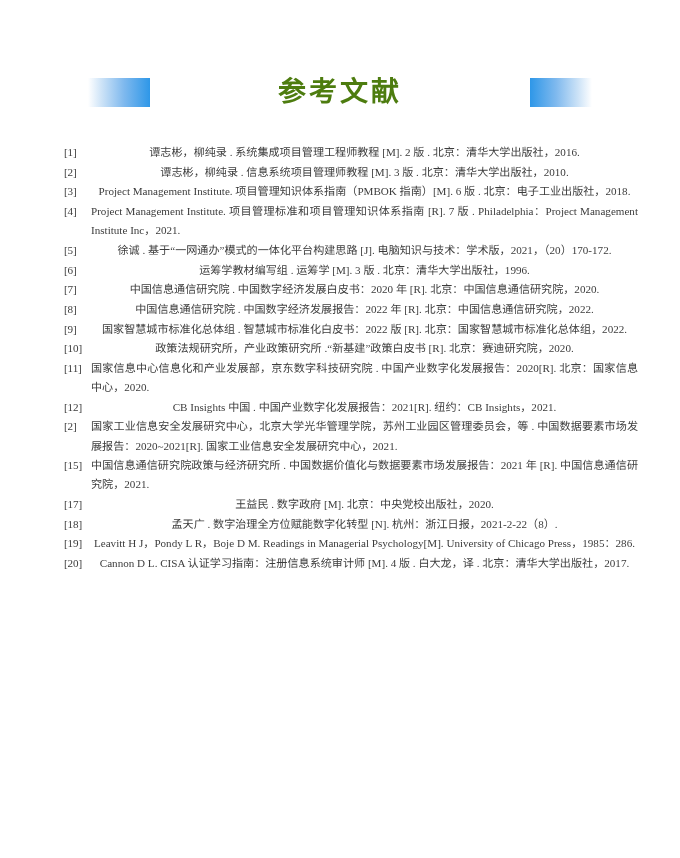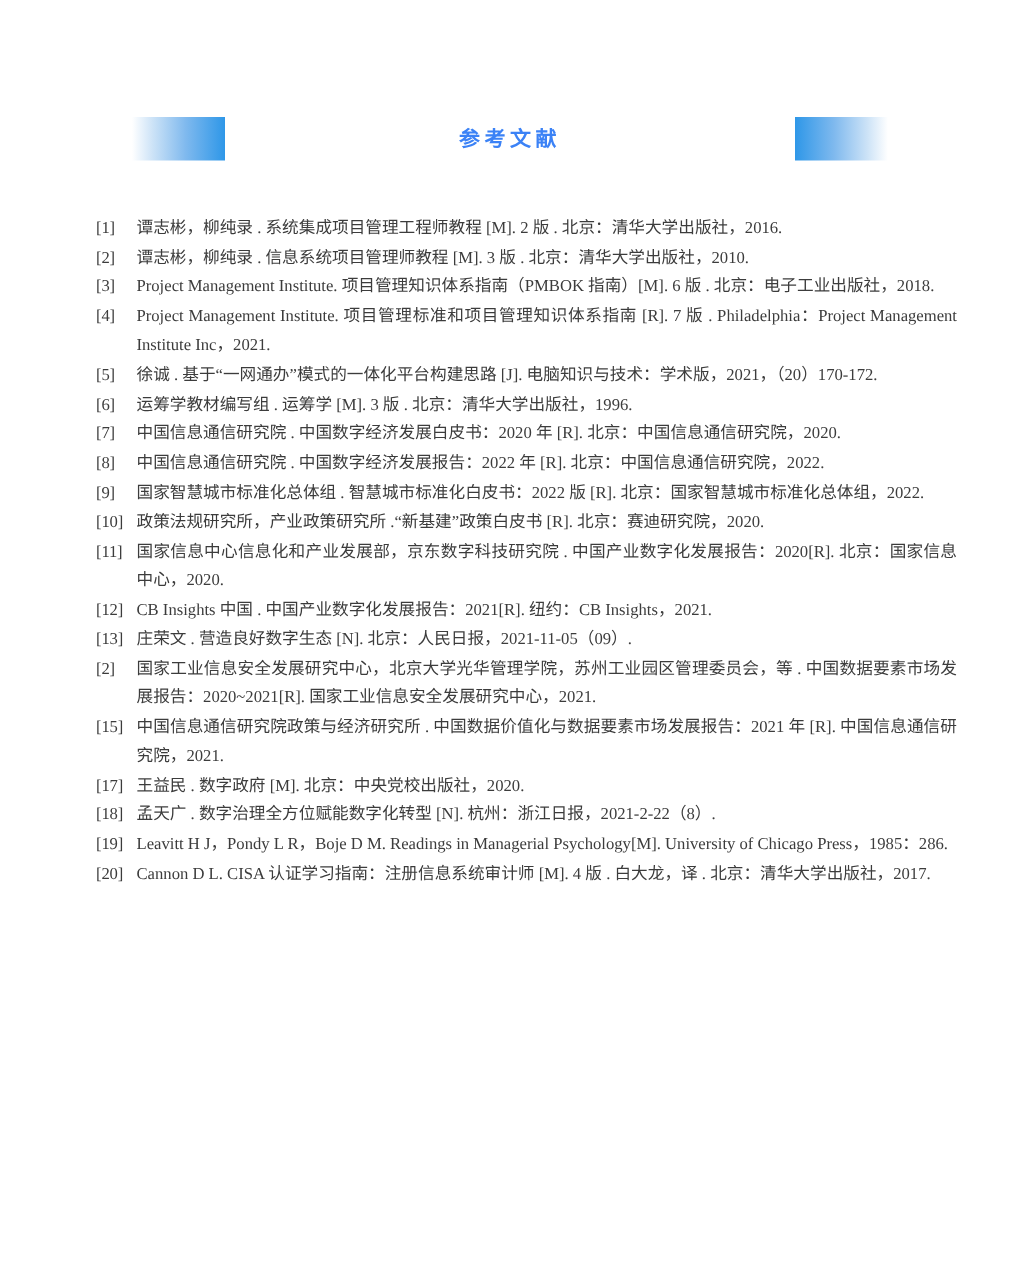--- a/index.html
+++ b/index.html
@@ -45,25 +45,25 @@
     left: 88px;
     background: linear-gradient(to right, #ffffff 0%, #cde3f7 22%, #7fb9ee 58%, #2e97e8 100%);
   }
   .deco-bar-right {
     left: 530px;
     background: linear-gradient(to right, #2e97e8 0%, #7fb9ee 42%, #cde3f7 78%, #ffffff 100%);
   }
 
   .page-title {
     position: relative;
-    font-family: Liberation Sans, sans-serif;
-    font-size: 14px;
+    font-family: Liberation Serif, serif;
+    font-size: 28px;
     font-weight: bold;
     letter-spacing: 3px;
-    color: #3b82f6;
+    color: #4d7c0f;
     line-height: 1;
     white-space: nowrap;
   }
 
   
   .ref-list {
     position: absolute;
     top: 143px;
     left: 64px;
     width: 574px;
@@ -87,21 +87,21 @@
   }
 
   .ref-text {
     flex: 1 1 auto;
     text-align: justify;
     text-justify: inter-character;
     word-break: break-word;
     hyphens: none;
   }
   .ref-text.single {
-    text-align: left;
+    text-align: center;
   }
 </style>
 </head>
 <body>
 
 <div class="page">
 
   <div class="deco-bar deco-bar-left"></div>
   <div class="deco-bar deco-bar-right"></div>
 
@@ -152,24 +152,20 @@
       </div>
       <div class="ref-item">
         <span class="ref-num">[11]</span>
         <span class="ref-text">国家信息中心信息化和产业发展部，京东数字科技研究院 . 中国产业数字化发展报告：2020[R]. 北京：国家信息中心，2020.</span>
       </div>
       <div class="ref-item">
         <span class="ref-num">[12]</span>
         <span class="ref-text single">CB Insights 中国 . 中国产业数字化发展报告：2021[R]. 纽约：CB Insights，2021.</span>
       </div>
       <div class="ref-item">
-        <span class="ref-num">[13]</span>
-        <span class="ref-text single">庄荣文 . 营造良好数字生态 [N]. 北京：人民日报，2021-11-05（09）.</span>
-      </div>
-      <div class="ref-item">
         <span class="ref-num">[2]</span>
         <span class="ref-text">国家工业信息安全发展研究中心，北京大学光华管理学院，苏州工业园区管理委员会，等 . 中国数据要素市场发展报告：2020~2021[R]. 国家工业信息安全发展研究中心，2021.</span>
       </div>
       <div class="ref-item">
         <span class="ref-num">[15]</span>
         <span class="ref-text">中国信息通信研究院政策与经济研究所 . 中国数据价值化与数据要素市场发展报告：2021 年 [R]. 中国信息通信研究院，2021.</span>
       </div>
       <div class="ref-item">
         <span class="ref-num">[17]</span>
         <span class="ref-text single">王益民 . 数字政府 [M]. 北京：中央党校出版社，2020.</span>

